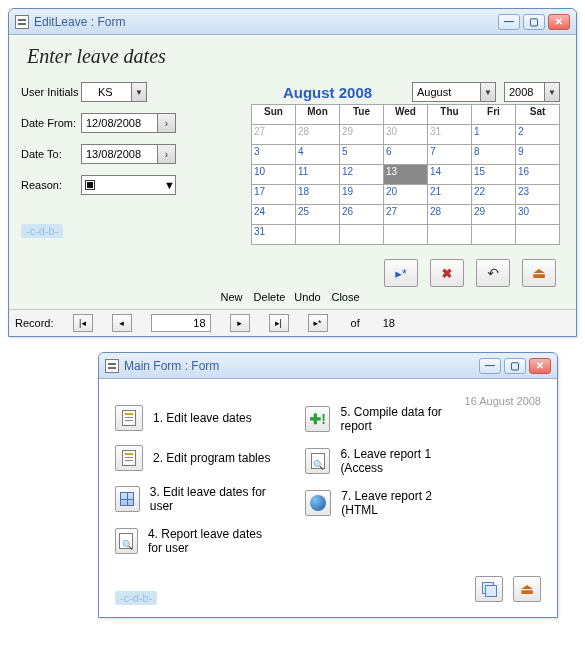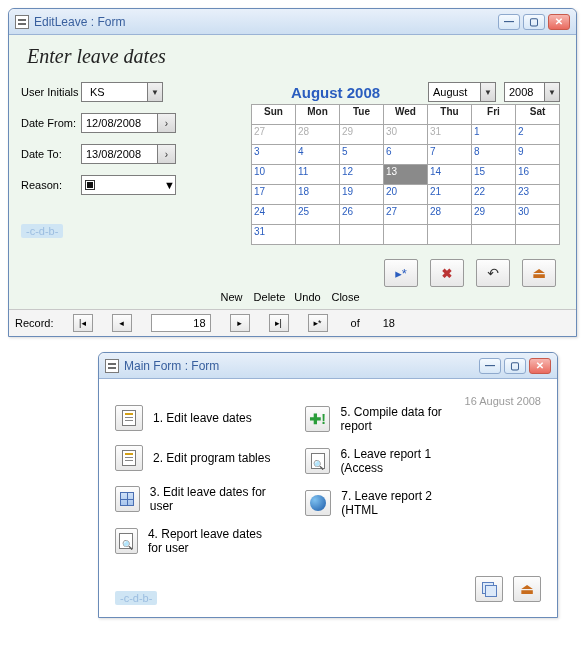--- a/index.html
+++ b/index.html
@@ -70,21 +70,21 @@
   .leftform { width:230px; }
   .frow { display:flex; align-items:center; margin-bottom:11px; }
   .flabel { width:60px; text-align:left; padding-right:2px; }
   .combo, .dateinp, .reasonbox {
     border:1px solid #7d7d7d;
     background:#fff;
     height:20px;
     display:flex;align-items:center;
     font-size:11px;
   }
-  .combo { width:82px; padding-left:8px; justify-content:space-between; }
+  .combo { width:66px; padding-left:16px; justify-content:space-between; }
   .combo .arrow, .monthsel .arrow, .yearsel .arrow {
     width:15px;height:100%;
     border-left:1px solid #7d7d7d;
     background:linear-gradient(#f1f1f1,#d8d8d8);
     display:flex;align-items:center;justify-content:center;
     font-size:8px;color:#333;
   }
   .dateinp { width:95px; padding-left:4px; justify-content:space-between; }
   .dateinp .pick {
     width:18px;height:100%;
@@ -107,21 +107,21 @@
   }
   
   .calwrap { }
   .calctl { display:flex; align-items:center; gap:8px; margin-bottom:2px; }
   .calttl { color:#2a5dbf; font-weight:bold; font-size:15px; flex:1; text-align:center; }
   .monthsel, .yearsel {
     border:1px solid #7d7d7d;background:#fff;height:20px;
     display:flex;align-items:center;font-size:11px;padding-left:4px;
     justify-content:space-between;
   }
-  .monthsel{width:68px;} .yearsel{width:56px;}
+  .monthsel{width:84px;} .yearsel{width:56px;}
   table.cal {
     border-collapse:collapse;
     background:#fff;
     border:1px solid #7d7d7d;
   }
   table.cal th, table.cal td {
     border:1px solid #a7a7a7;
     width:44px;height:20px;
     font-size:10px;
     text-align:left;

